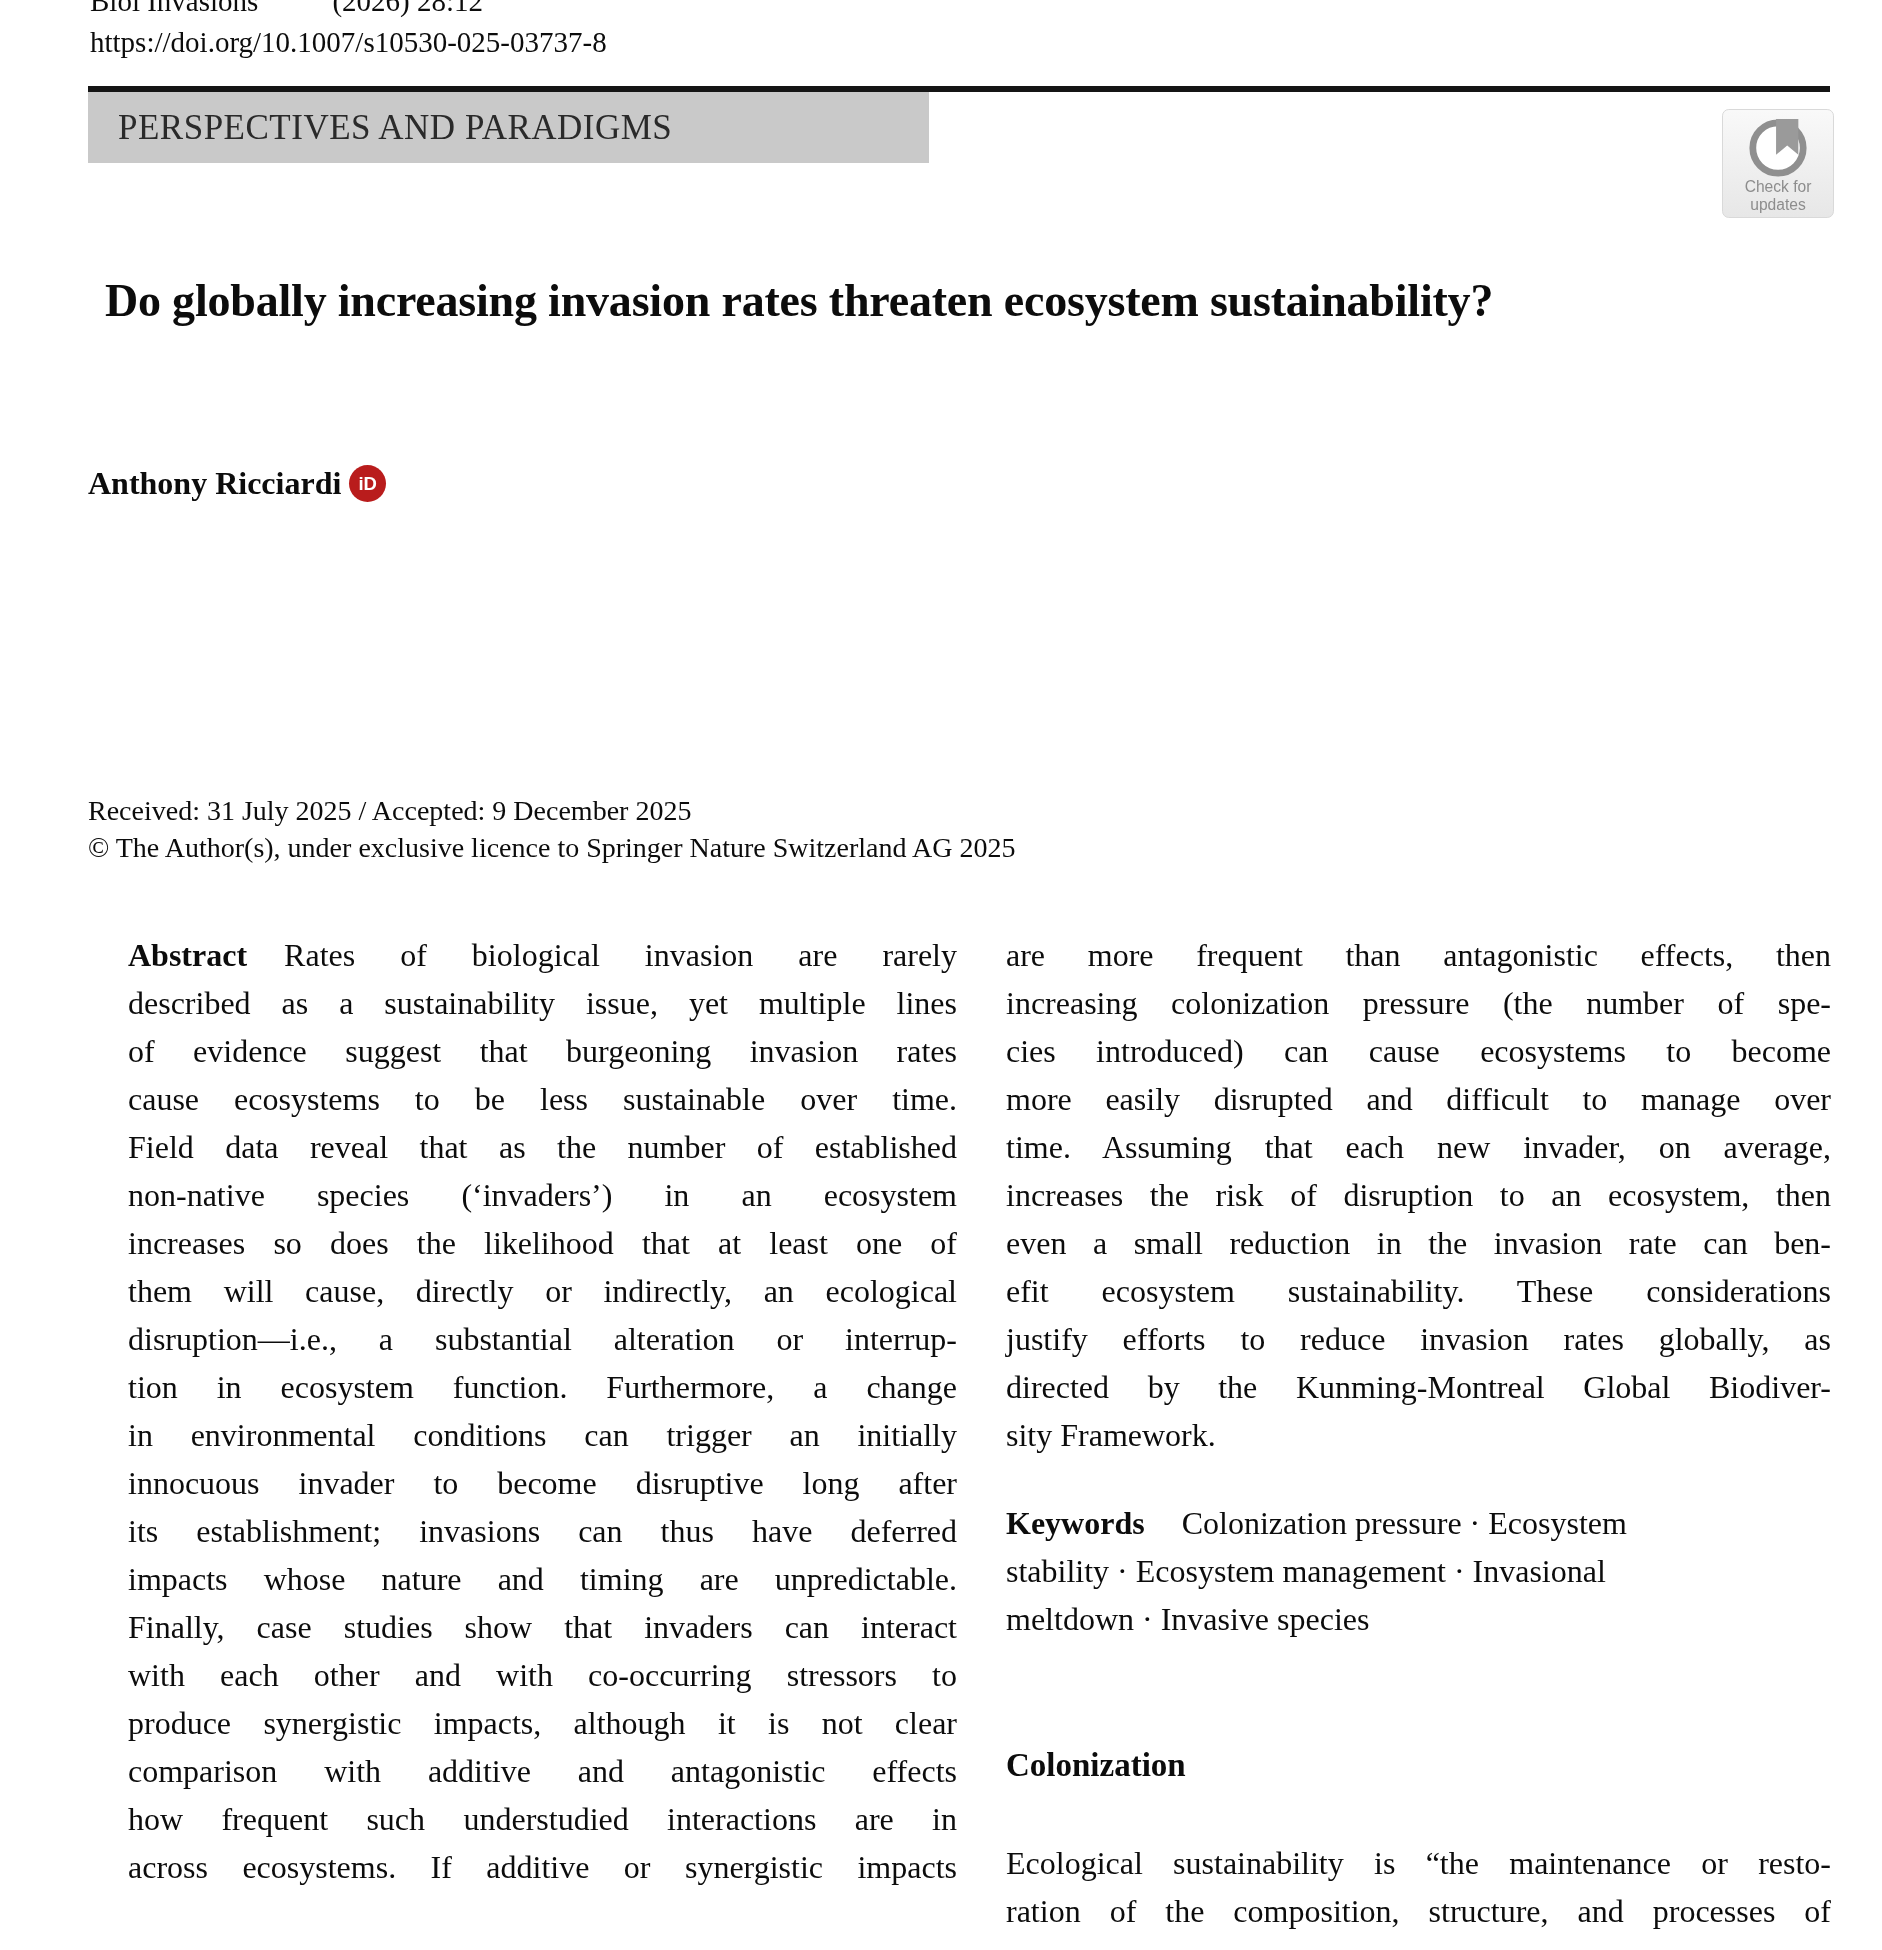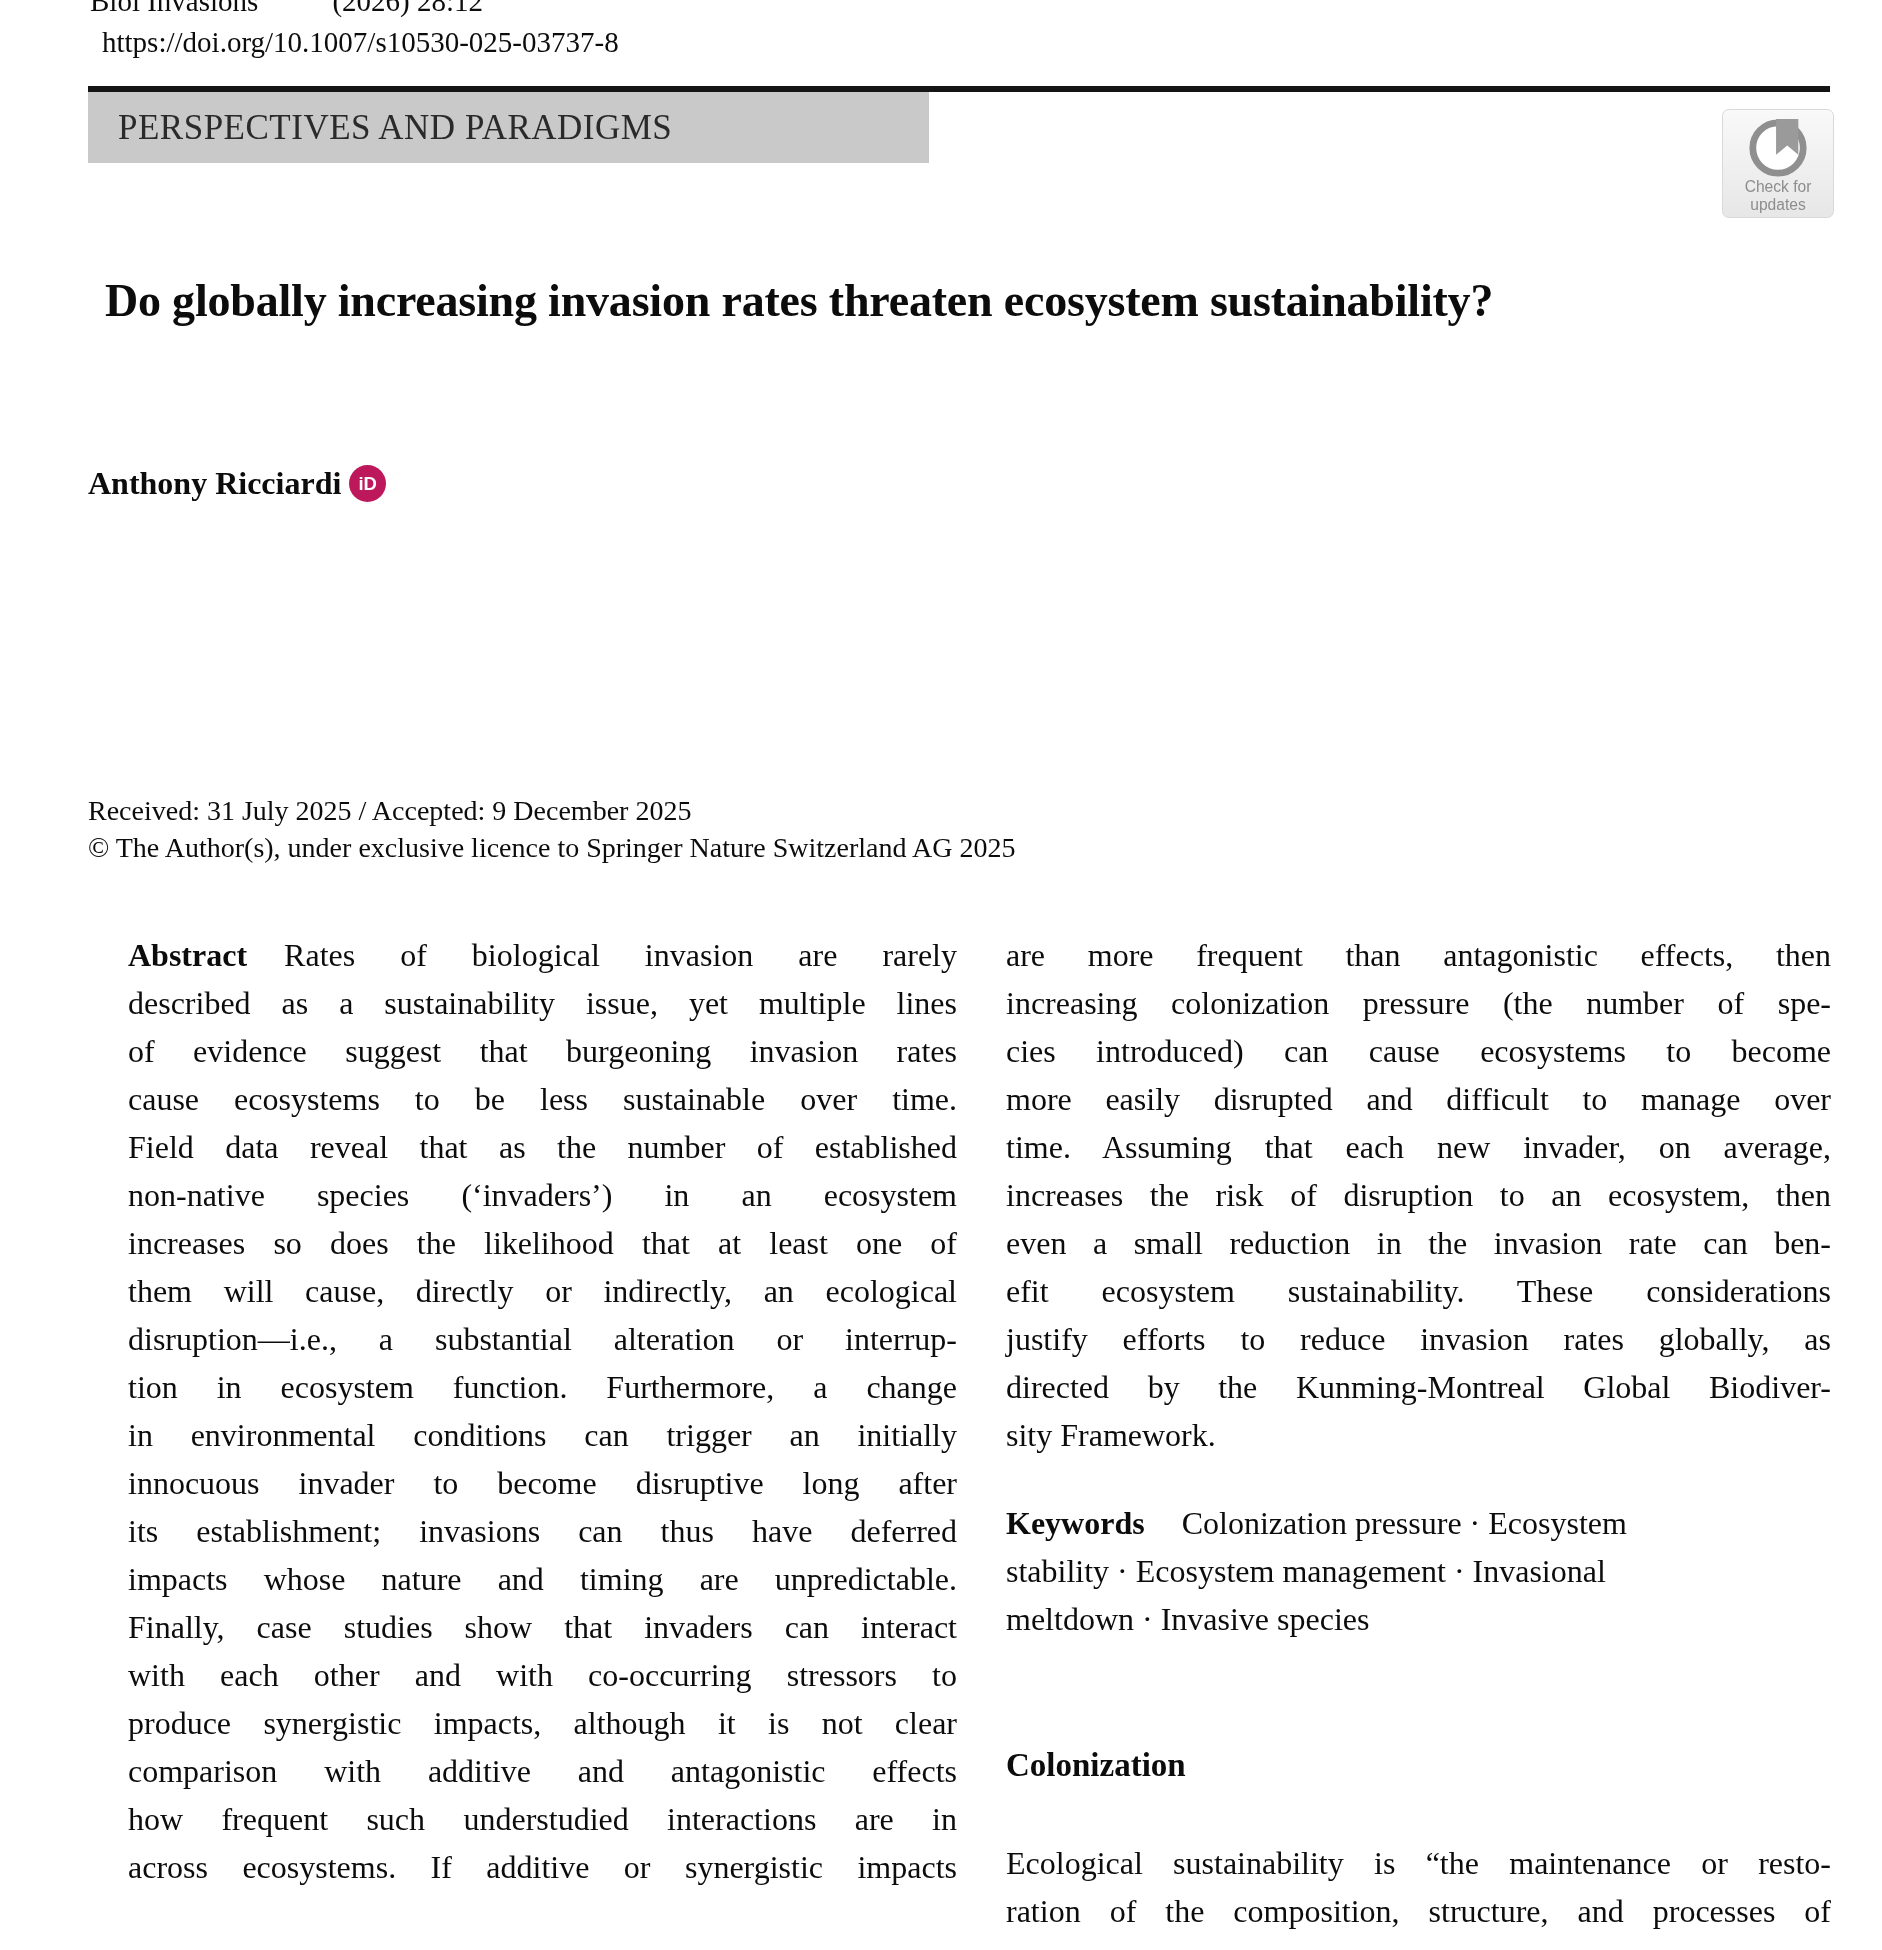--- a/index.html
+++ b/index.html
@@ -3,21 +3,21 @@
 <meta charset="utf-8">
 <style>
   html,body { margin:0; padding:0; background:#ffffff; }
   .page {
     position:relative; width:1882px; height:1950px; background:#ffffff;
     font-family:"Liberation Serif", serif; color:#0c0c0c; overflow:hidden;
   }
   
   .cite-line { position:absolute; left:90px; top:-14.6px; font-size:29px; line-height:33px; white-space:nowrap; }
   .cite-gap  { margin-left:74px; }
-  .doi-line  { position:absolute; left:90px; top:25px; font-size:29px; line-height:35px; color:#0c0c0c; text-decoration:none;margin-left:12px; }
+  .doi-line  { position:absolute; left:90px; top:25px; font-size:29px; line-height:35px; color:#0c0c0c; text-decoration:none; }
   .rule      { position:absolute; left:88px; top:86px; width:1742px; height:5.9px; background:#151515; }
   .banner    { position:absolute; left:88px; top:92px; width:841px; height:71px; background:#c9c9c9; }
   .banner span { display:block; padding-left:30px; line-height:72px; font-size:35px; letter-spacing:0.5px; color:#2a2a2a; white-space:nowrap; }
   
   .crossmark {
     position:absolute; left:1722px; top:109px; width:112px; height:109px;
     background:linear-gradient(#f9f9f9,#e7e7e7); border:1px solid #d9d9d9; border-radius:6.8px;
     box-sizing:border-box; text-align:center; cursor:pointer;
   }
   .cm-icon { display:block; margin:5.9px auto 0 auto; }
@@ -64,21 +64,21 @@
       <circle cx="32" cy="33" r="26" fill="#ffffff" stroke="#8f8f8f" stroke-width="7"></circle>
       <path d="M30 3 L53 3 L53 40 L41.5 30.5 L30 40 Z" fill="#9a9a9a"></path>
     </svg>
     <div class="cm-text">Check for</div>
     <div class="cm-text">updates</div>
   </div>
 
   <h1 class="title">Do globally increasing invasion rates threaten ecosystem sustainability?</h1>
 
   <div class="author-row">
-    <span>Anthony Ricciardi</span><span class="orcid" style="background-color: #be185d;">iD</span>
+    <span>Anthony Ricciardi</span><span class="orcid" style="background-color: #b91c1c;">iD</span>
   </div>
 
   <div class="dates">
     <div>Received: 31 July 2025 / Accepted: 9 December 2025</div>
     <div>© The Author(s), under exclusive licence to Springer Nature Switzerland AG 2025</div>
   </div>
 
   <div class="col-left">
       <div class="tline"><b class="lead">Abstract</b>Rates of biological invasion are rarely</div>
       <div class="tline">described as a sustainability issue, yet multiple lines</div>

